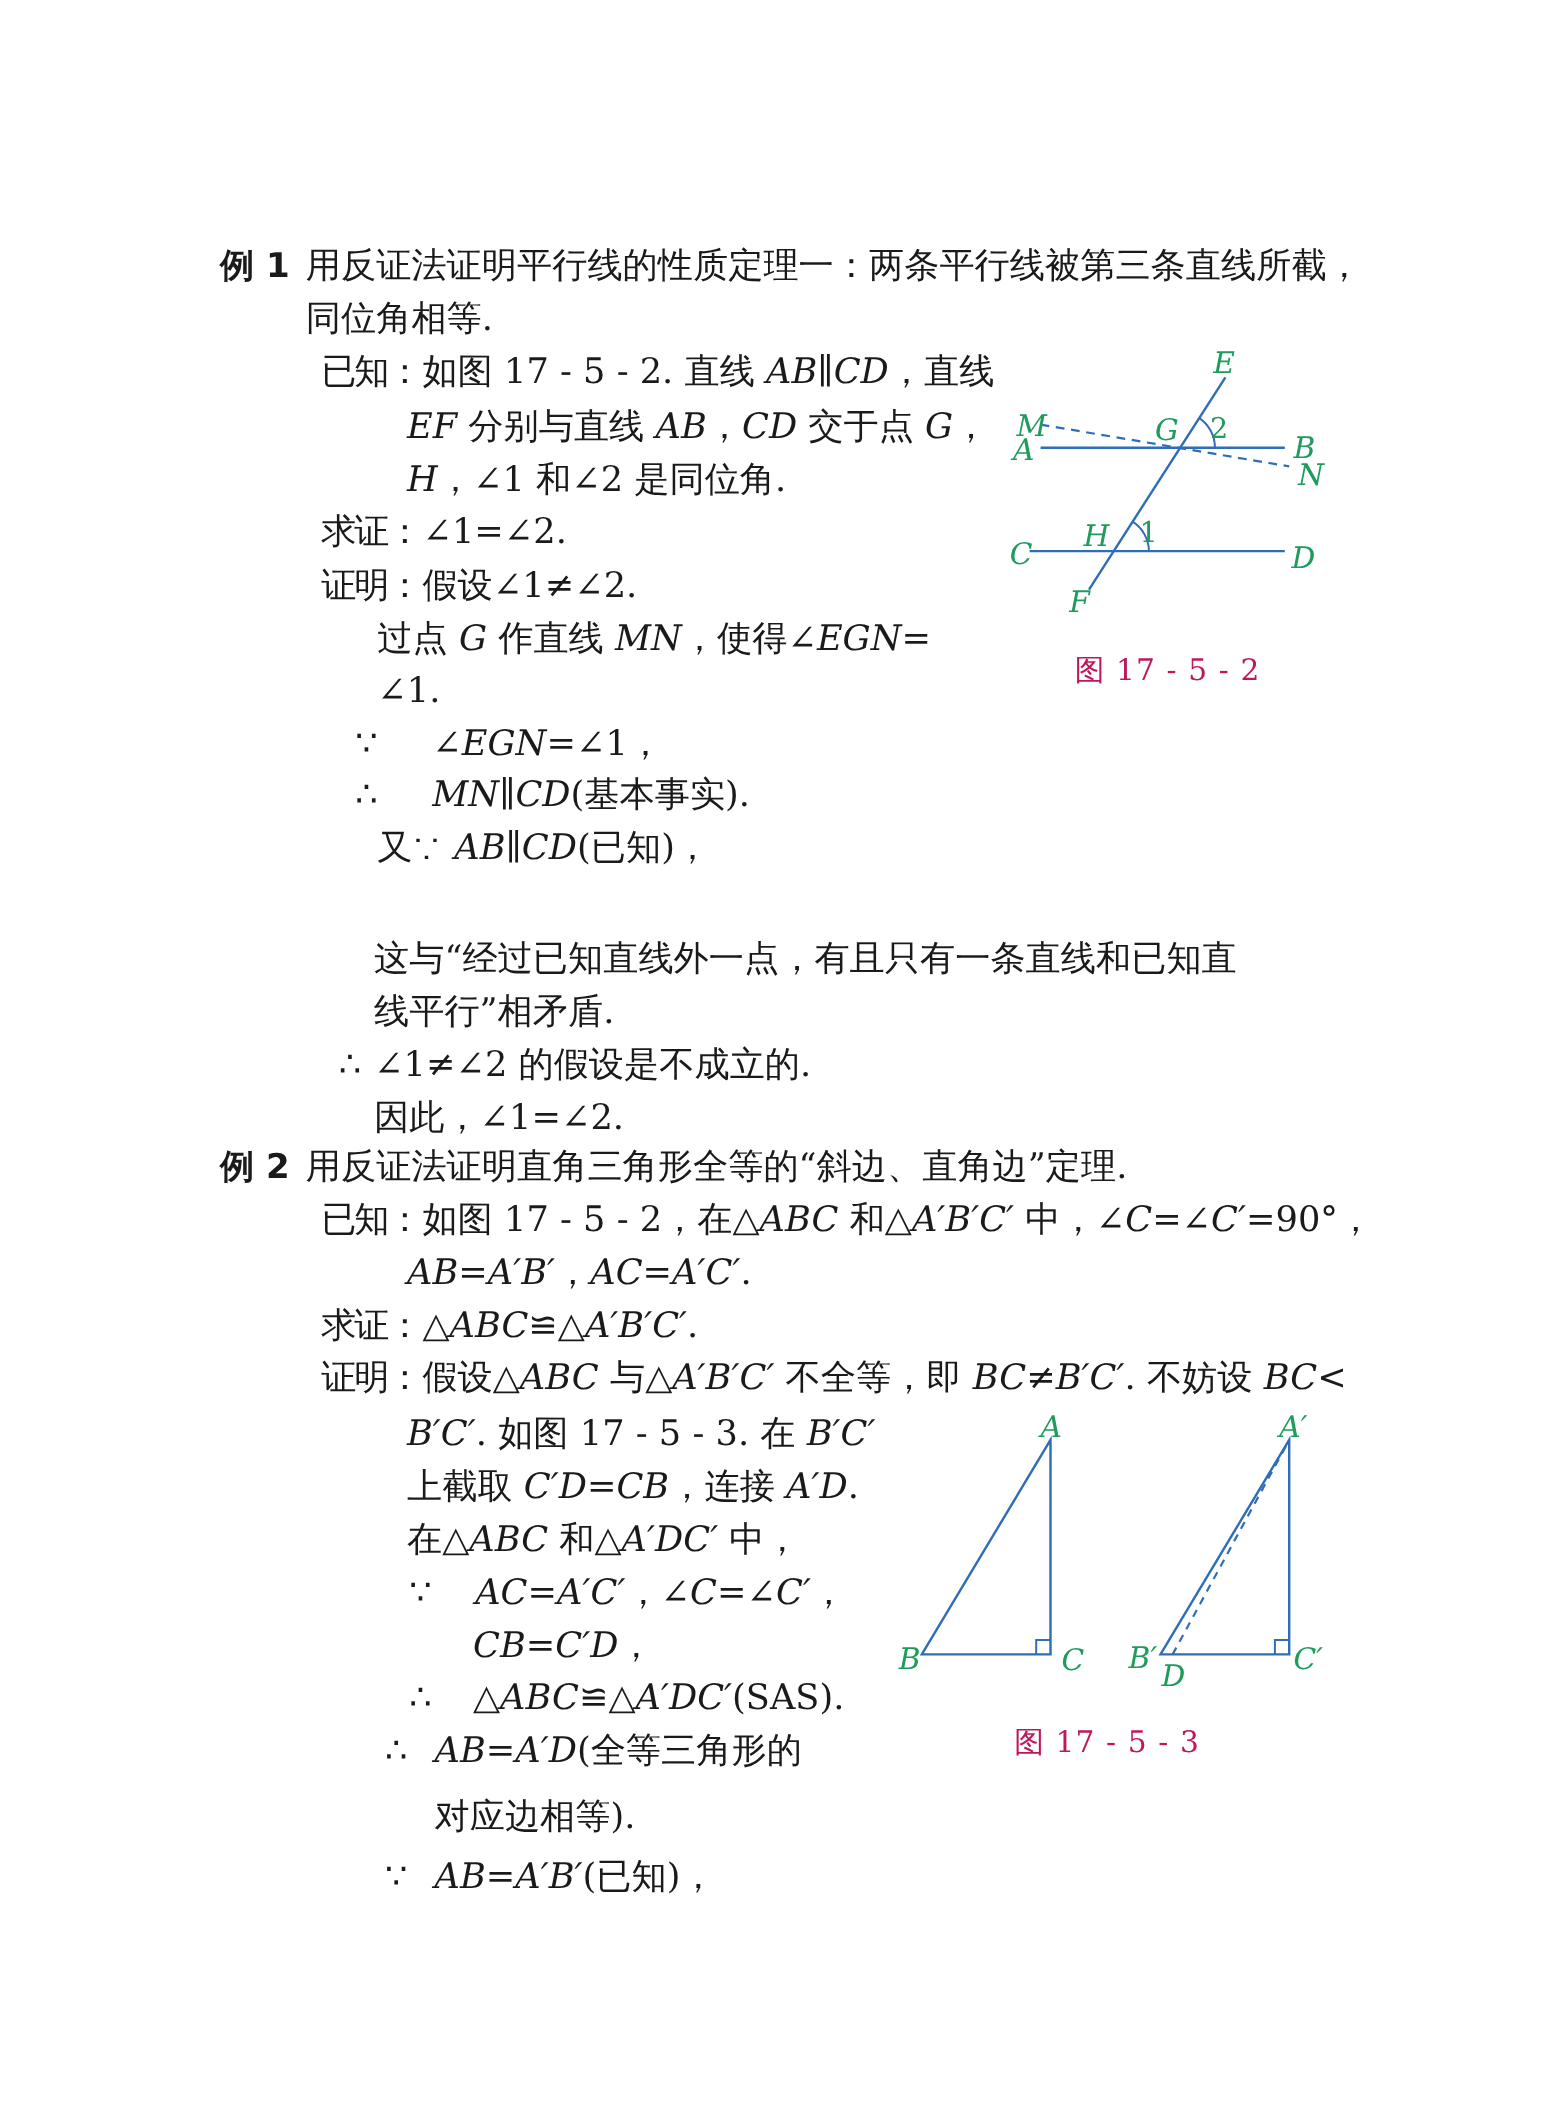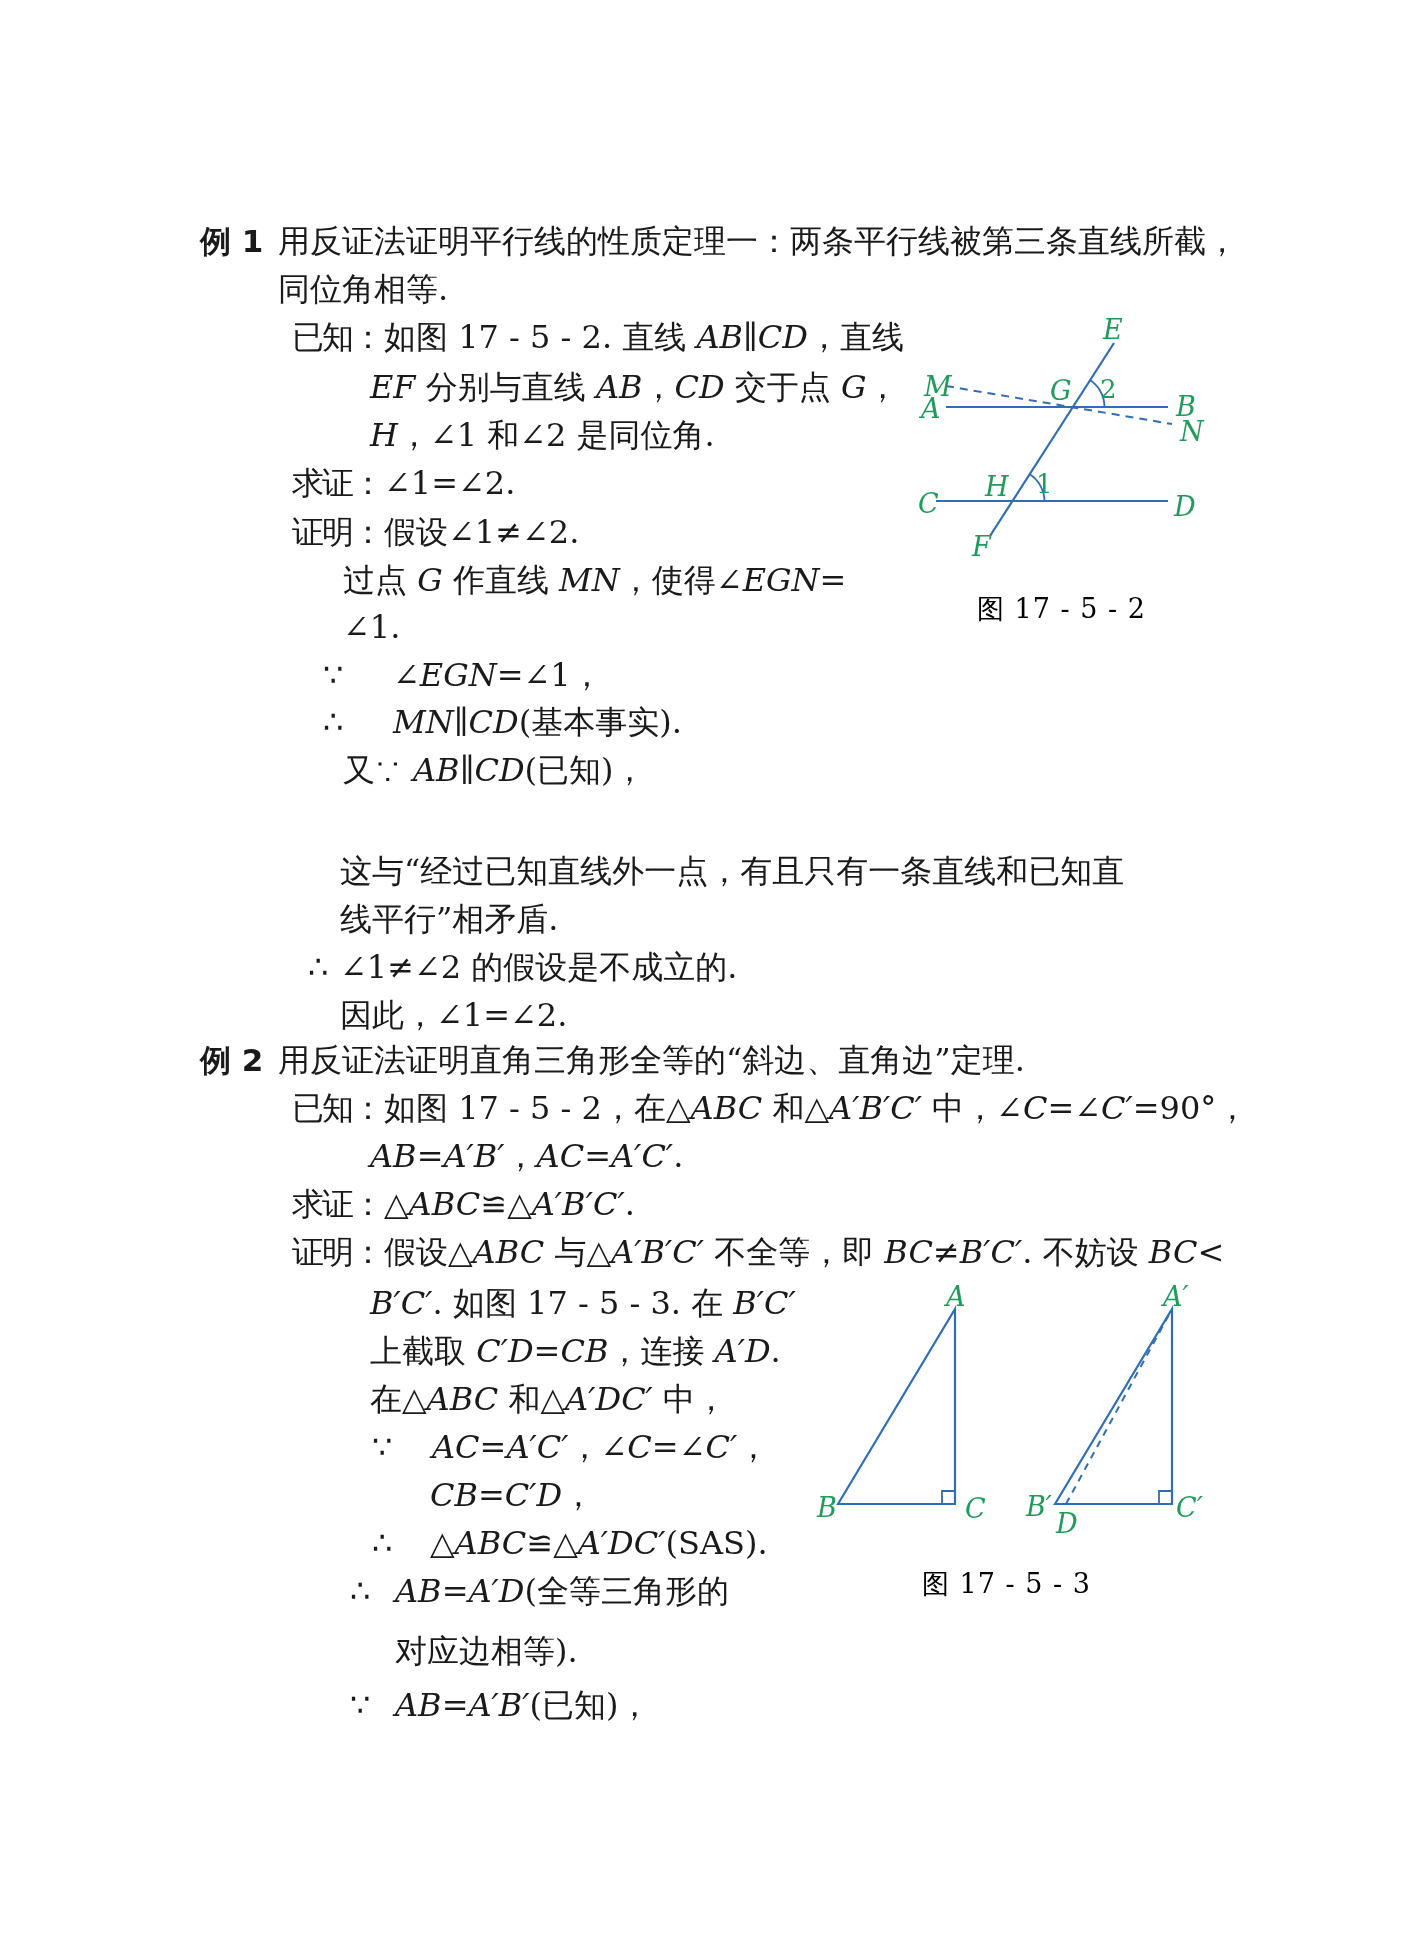--- a/index.html
+++ b/index.html
@@ -6,21 +6,21 @@
   html,body{margin:0;padding:0;background:#ffffff;}
   #page{position:relative;width:1403px;height:1781px;background:#ffffff;overflow:hidden;
         font-family:"DejaVu Serif","Liberation Serif",serif;color:var(--ink);}
   .tl{position:absolute;white-space:nowrap;line-height:1.15;font-size:32px;}
   .tl .t{font-size:32px;}
   .m{font-style:italic;font-family:"DejaVu Serif","Liberation Serif",serif;font-size:32px;}
   .mk{display:inline-block;white-space:nowrap;font-size:32px;vertical-align:baseline;}
   .lbl{letter-spacing:-2px;}
   .exm{font-family:"DejaVu Sans","Liberation Sans",sans-serif;font-weight:bold;font-size:31px;letter-spacing:0;}
   .fig-svg{position:absolute;overflow:visible;}
-  .fig-caption{position:absolute;font-size:27px;color:#000000;white-space:nowrap;letter-spacing:1px;}
+  .fig-caption{position:absolute;font-size:27px;color:#be185d;white-space:nowrap;letter-spacing:1px;}
   .lab{font-family:"DejaVu Serif","Liberation Serif",serif;font-style:italic;fill:var(--green);font-size:27px;}
   .num{font-family:"DejaVu Serif","Liberation Serif",serif;font-style:normal;fill:var(--green);font-size:26px;}
   .bl{stroke:var(--blue);stroke-width:2.2;fill:none;}
   .bl-thin{stroke:var(--blue);stroke-width:1.8;fill:none;}
   .dash{stroke-dasharray:8 6;}
   .dash2{stroke-dasharray:7 6;}
   #footer{position:absolute;left:962px;top:1792px;display:flex;align-items:flex-start;
           font-family:"DejaVu Sans","Liberation Sans",sans-serif;}
   .f-ch{color:var(--fgreen);font-weight:bold;font-size:26px;letter-spacing:3px;}
   .f-sec{color:var(--fgreen);font-weight:bold;font-size:26px;letter-spacing:3px;margin-left:22px;}

